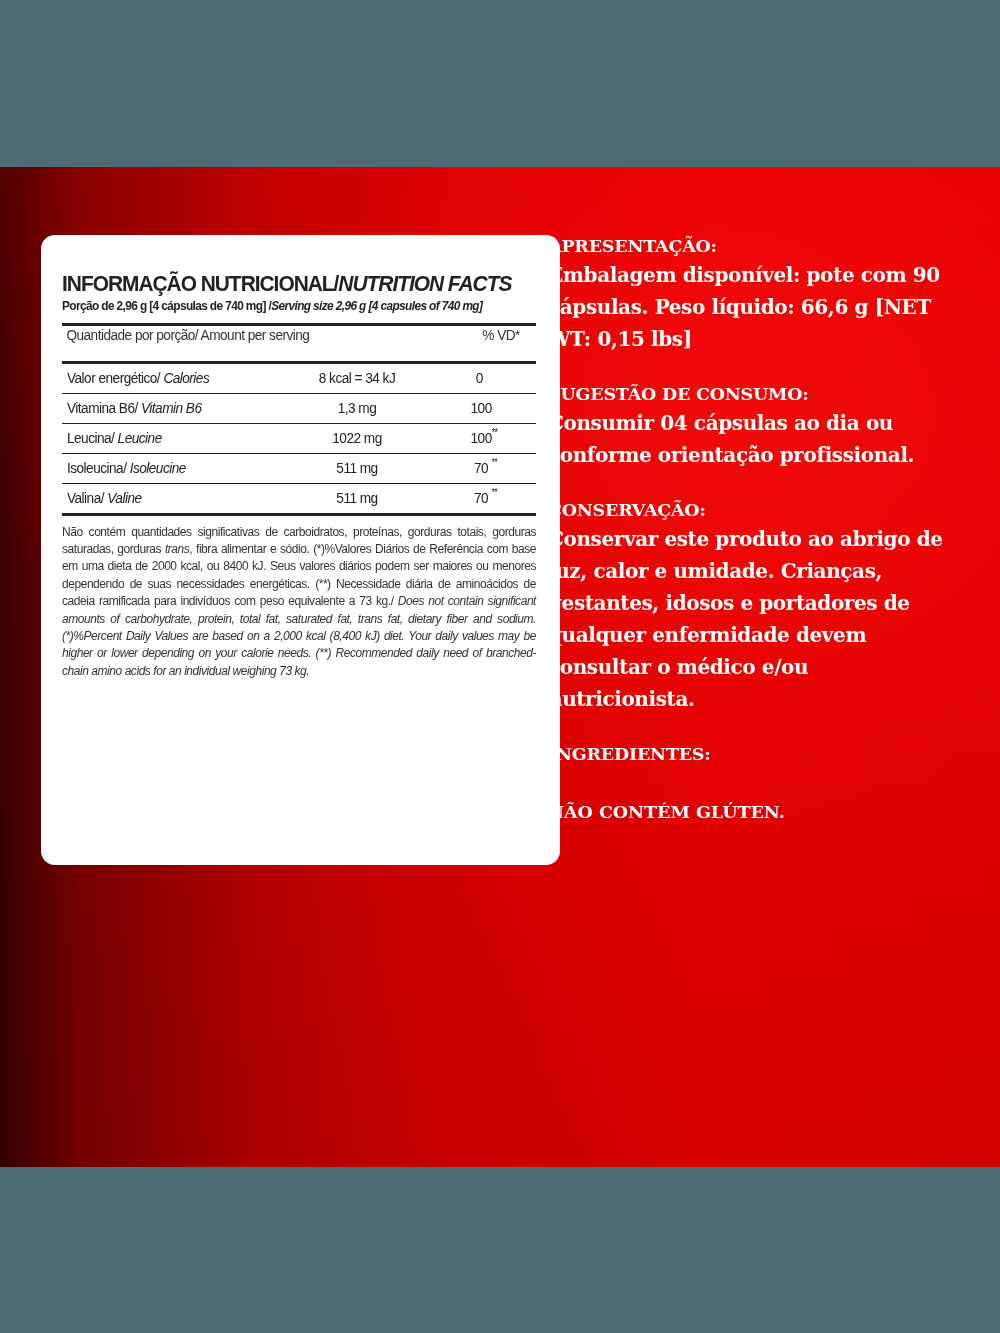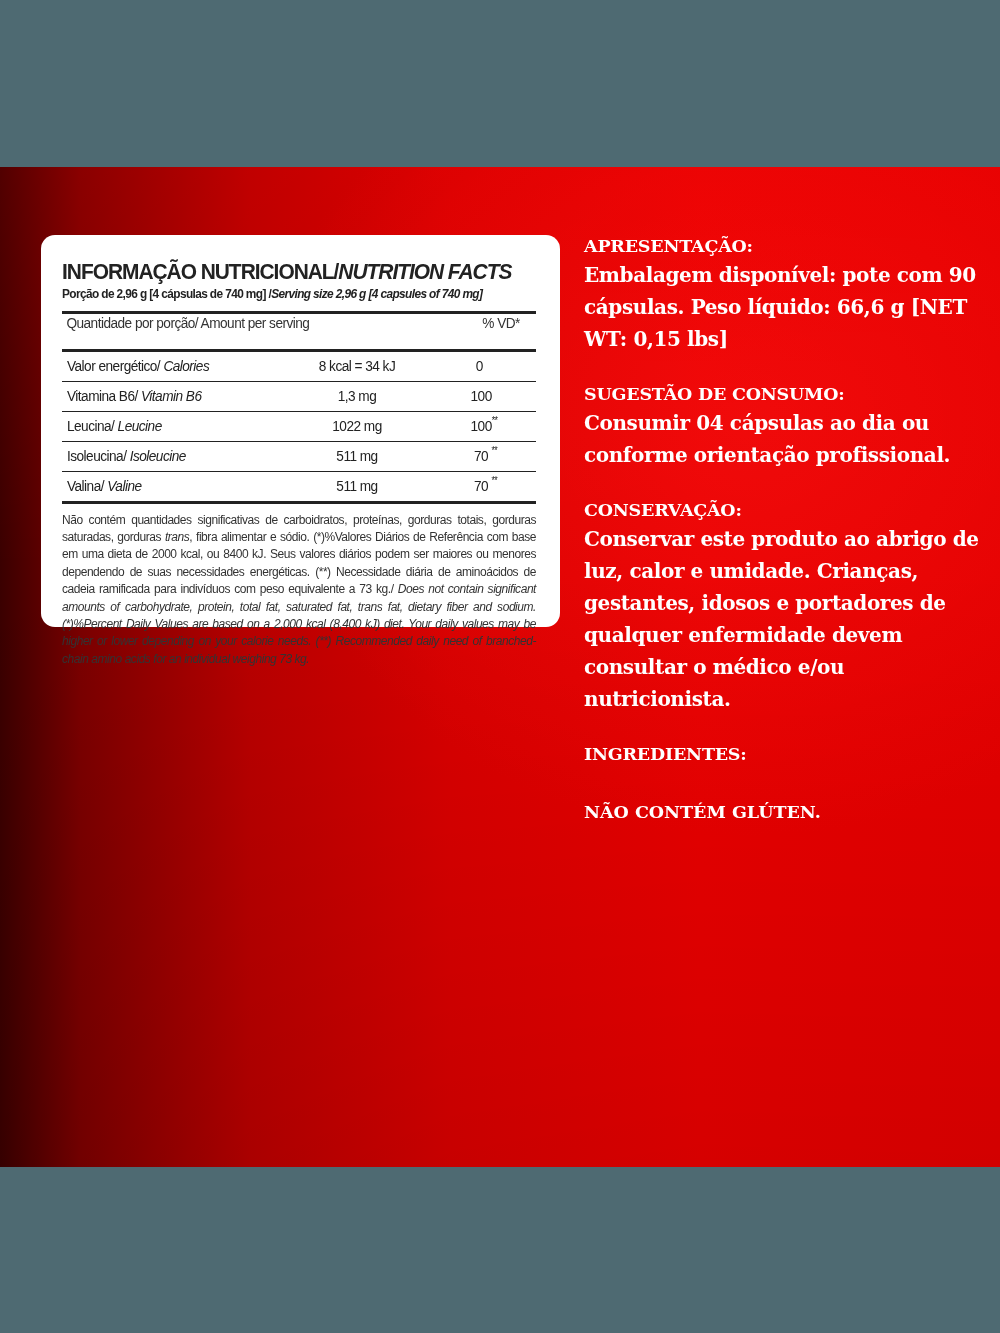--- a/index.html
+++ b/index.html
@@ -10,23 +10,23 @@
     background:
       radial-gradient(ellipse 700px 600px at 75% 25%, rgba(255,30,30,0.35), rgba(255,0,0,0) 70%),
       linear-gradient(90deg, #3a0000 0%, #7a0000 8%, #b80000 25%, #d80000 45%, #e80000 70%, #e40000 100%);
     overflow: hidden;
   }
   .banner::after {
     content: ""; position: absolute; inset: 0;
     background: linear-gradient(180deg, rgba(255,0,0,0.12) 0%, rgba(0,0,0,0) 40%, rgba(0,0,0,0.08) 100%);
   }
   .card {
-    position: absolute; left: 41px; top: 235px; width: 519px; height: 392px;
+    position: absolute; left: 41px; top: 235px; width: 519px; height: 630px;
     background: #ffffff; border-radius: 14px; z-index: 2;
-    padding: 24px 22px 0 21px;
+    padding: 36px 22px 0 21px;
     color: #1a1a1a;
     font-family: "Liberation Sans", sans-serif;
   }
   .card-title {
     font-family: "Liberation Sans", sans-serif;
     font-weight: bold; font-size: 22.5px; letter-spacing: -1.1px;
     color: #222; white-space: nowrap; line-height: 26px;
     transform: scaleX(0.93); transform-origin: left;
   }
   .card-title i { font-style: italic; }
@@ -52,21 +52,21 @@
   .nrow .c1 i { font-style: italic; }
   .nrow .c2 { position: absolute; left: 235px; width: 120px; text-align: center; white-space: nowrap; transform: scaleX(0.88); }
   .nrow .c3 { position: absolute; left: 405px; width: 70px; text-align: left; white-space: nowrap; transform: scaleX(0.88); transform-origin: left; }
   .nrow .c3 sup { font-size: 10px; vertical-align: top; line-height: 18px; }
   .footnote {
     margin-top: 8px; width: 474px; font-size: 12px; line-height: 17.4px; color: #333;
     text-align: justify; letter-spacing: -0.45px;
   }
   .footnote .en { font-style: italic; }
   .right {
-    position: absolute; left: 584px; top: 233px; width: 400px; z-index: 2;
+    position: absolute; left: 548px; top: 233px; width: 400px; z-index: 2;
     color: #ffffff; font-family: "DejaVu Serif", serif;
   }
   .section { margin-bottom: 26px; }
   .sec-title { font-weight: bold; font-size: 17.5px; line-height: 26px; letter-spacing: -0.2px; }
   .sec-body { font-weight: bold; font-size: 20px; line-height: 32px; letter-spacing: -0.4px; }
   .sec-ingr { margin-top: 10px; }
   .gluten { font-weight: bold; font-size: 17.5px; line-height: 26px; margin-top: 32px; }
 </style>
 </head>
 <body>

